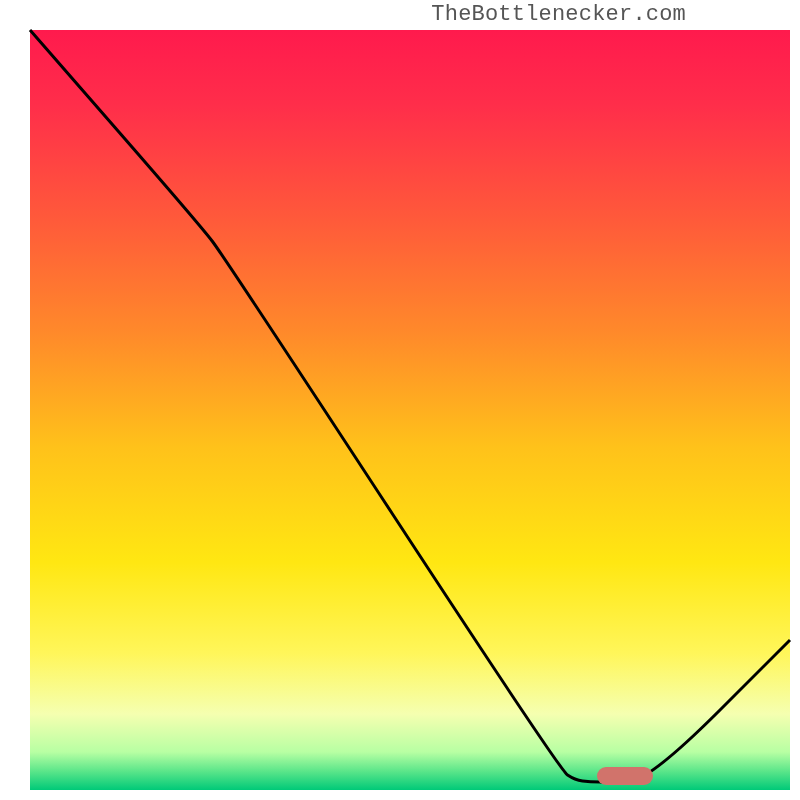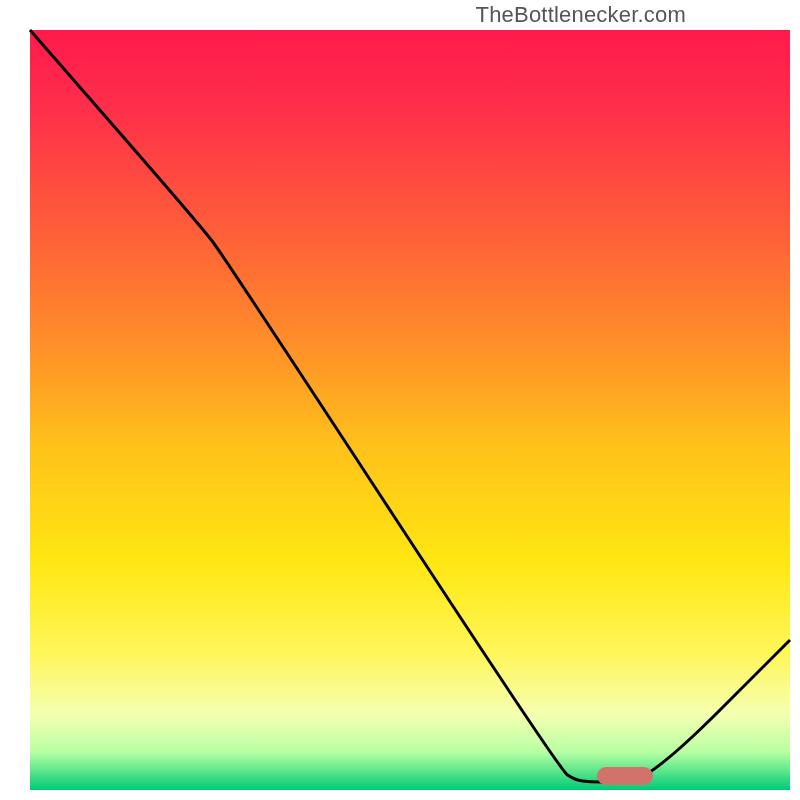--- a/index.html
+++ b/index.html
@@ -8,20 +8,21 @@
     width: 800px;
     height: 800px;
     background: #ffffff;
     overflow: hidden;
     font-family: Arial, Helvetica, sans-serif;
   }
   .canvas {
     position: relative;
     width: 696px;
     height: 800px;
+    font-family: Liberation Mono, monospace;
   }
   .watermark {
     position: absolute;
     top: 2px;
     right: 10px;
     color: #555555;
     font-size: 22px;
     font-weight: 500;
     letter-spacing: 0.2px;
   }

